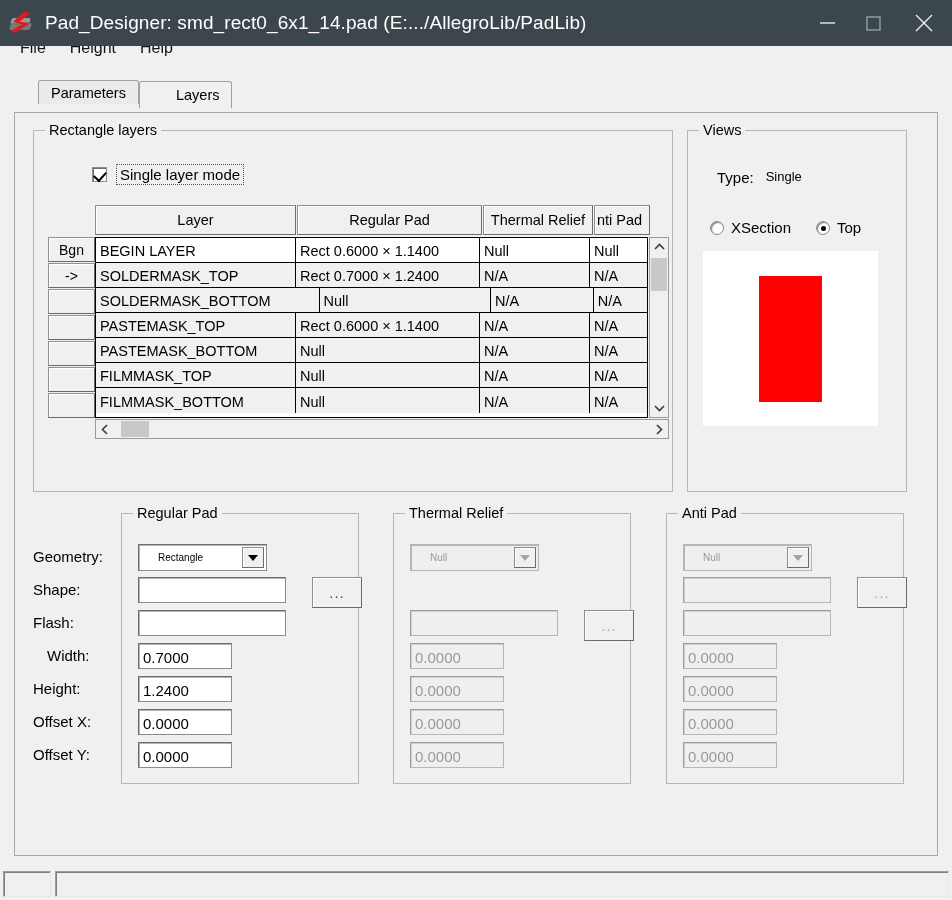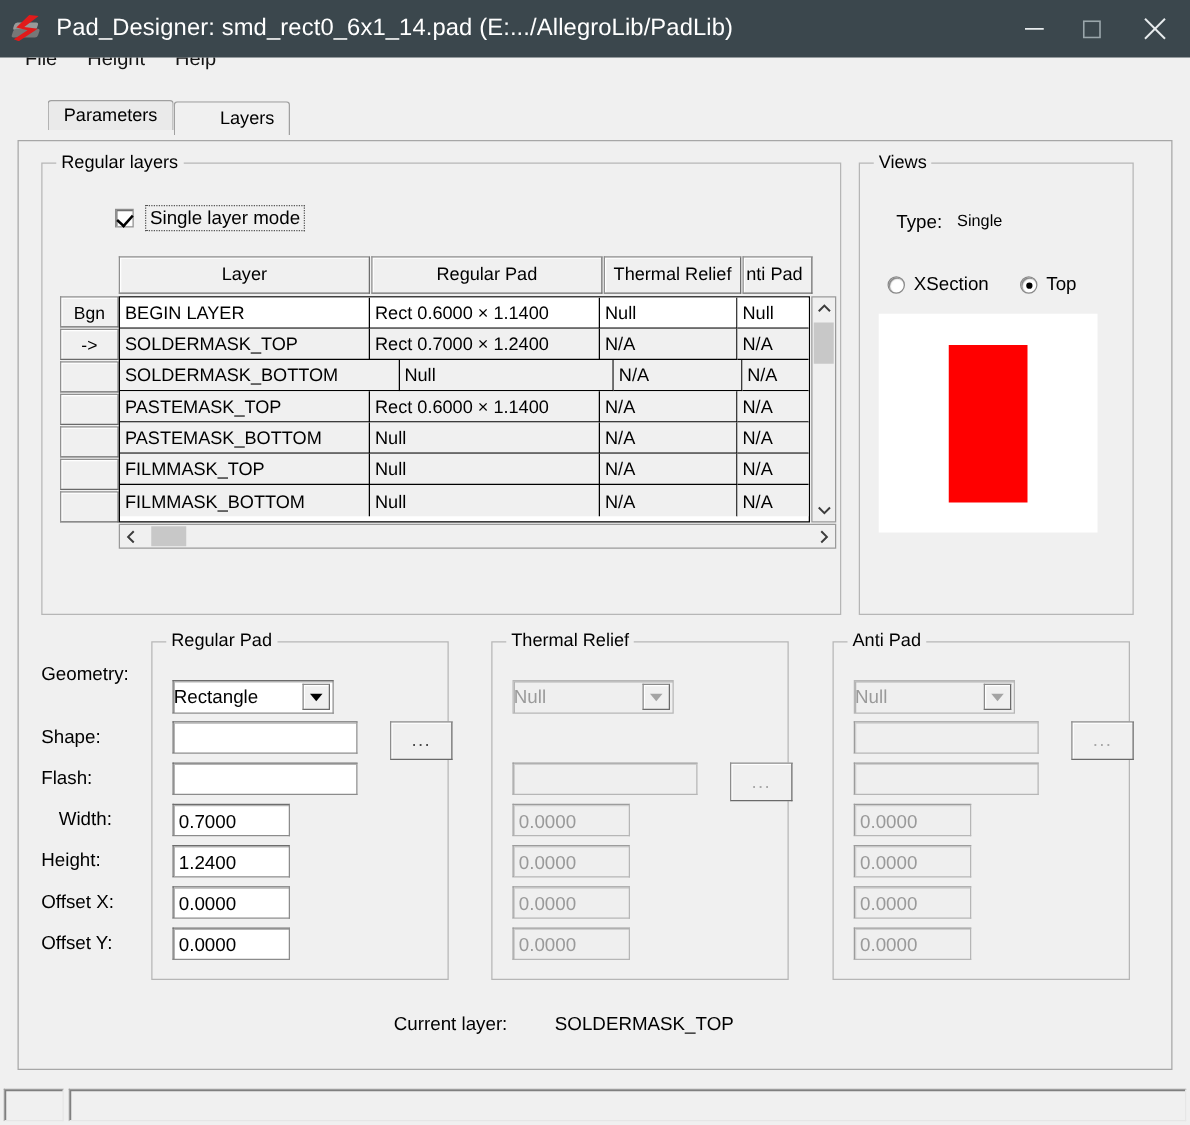--- a/index.html
+++ b/index.html
@@ -201,21 +201,21 @@
   }
   .txtbox.disabled { background:#efefef; color:#9a9a9a; border-color:#b6b6b6;
     border-top-color:#9c9c9c; border-left-color:#9c9c9c;
     box-shadow:inset 1px 1px 0 #cfcfcf; }
   .combo {
     position:absolute; background:#fff;
     border:1px solid #8c8c8c;
     border-top-color:#6d6d6d; border-left-color:#6d6d6d;
     box-shadow:inset 1px 1px 0 #b4b4b4;
     display:flex; align-items:center;
-    font-size:15px; padding-left:0;
+    font-size:10px; padding-left:19px;
   }
   .combo.disabled { background:#efefef; color:#9a9a9a; border-color:#b6b6b6; }
   .combo .arrowbtn {
     position:absolute; right:2px; top:2px; bottom:2px; width:22px;
     background:#f0f0f0; border:1px solid #8b8b8b;
     border-right-color:#6b6b6b; border-bottom-color:#6b6b6b;
     box-shadow:inset 1px 1px 0 #fff;
     display:flex; align-items:center; justify-content:center;
   }
   .tri { width:0;height:0;border-left:5px solid transparent;border-right:5px solid transparent;border-top:6px solid #000; }
@@ -282,21 +282,21 @@
 </div>
 
 <div id="tabstrip">
   <div class="tab inactive">Parameters</div>
   <div class="tab active">Layers</div>
 </div>
 
 <div id="panel">
 
   <div class="group" style="left:18px; top:17px; width:640px; height:362px;">
-    <span class="legend">Regular layers</span>
+    <span class="legend">Rectangle layers</span>
 
     <div class="chk-row" style="left:58px; top:33px;">
       <span class="chkbox checked"></span>
       <span class="chk-label">Single layer mode</span>
     </div>
 
     <div id="table-wrap" style="left:14px; top:74px; width:610px; height:220px;">
 
       <div class="rowbtn-col" style="top:32px;">
         <div class="rowbtn">Bgn</div>
@@ -405,21 +405,21 @@
     <div class="radio-row" style="left:128px; top:88px;">
       <span class="radio sel"></span>
       <span class="radio-label">Top</span>
     </div>
 
     <div id="preview" style="left:15px; top:120px; width:175px; height:175px;">
       <div id="pad-shape" style="left:56px; top:25px; width:63px; height:126px; background:#ff0000;"></div>
     </div>
   </div>
 
-  <span class="fld-label" style="left:18px; top:418px;">Geometry:</span>
+  <span class="fld-label" style="left:18px; top:435px;">Geometry:</span>
   <span class="fld-label" style="left:18px; top:468px;">Shape:</span>
   <span class="fld-label" style="left:18px; top:501px;">Flash:</span>
   <span class="fld-label" style="left:32px; top:534px;">Width:</span>
   <span class="fld-label" style="left:18px; top:567px;">Height:</span>
   <span class="fld-label" style="left:18px; top:600px;">Offset X:</span>
   <span class="fld-label" style="left:18px; top:633px;">Offset Y:</span>
 
   <div class="group" style="left:106px; top:400px; width:238px; height:271px;">
     <span class="legend">Regular Pad</span>
 
@@ -474,21 +474,18 @@
     <div class="dotbtn disabled" style="left:190px; top:63px; width:50px; height:31px;">...</div>
 
     <div class="txtbox disabled" style="left:16px; top:96px; width:148px; height:26px;"></div>
 
     <div class="txtbox disabled" style="left:16px; top:129px; width:94px; height:26px;">0.0000</div>
     <div class="txtbox disabled" style="left:16px; top:162px; width:94px; height:26px;">0.0000</div>
     <div class="txtbox disabled" style="left:16px; top:195px; width:94px; height:26px;">0.0000</div>
     <div class="txtbox disabled" style="left:16px; top:228px; width:94px; height:26px;">0.0000</div>
   </div>
 
-  <div id="current-layer" style="left:300px; top:698px;">
-    <span>Current layer:</span><span class="val">SOLDERMASK_TOP</span>
-  </div>
 </div>
 
 <div id="statusbar">
   <div class="status-pane" style="width:48px;"></div>
   <div class="status-pane" style="flex:1;"></div>
 </div>
 
 </body></html>

